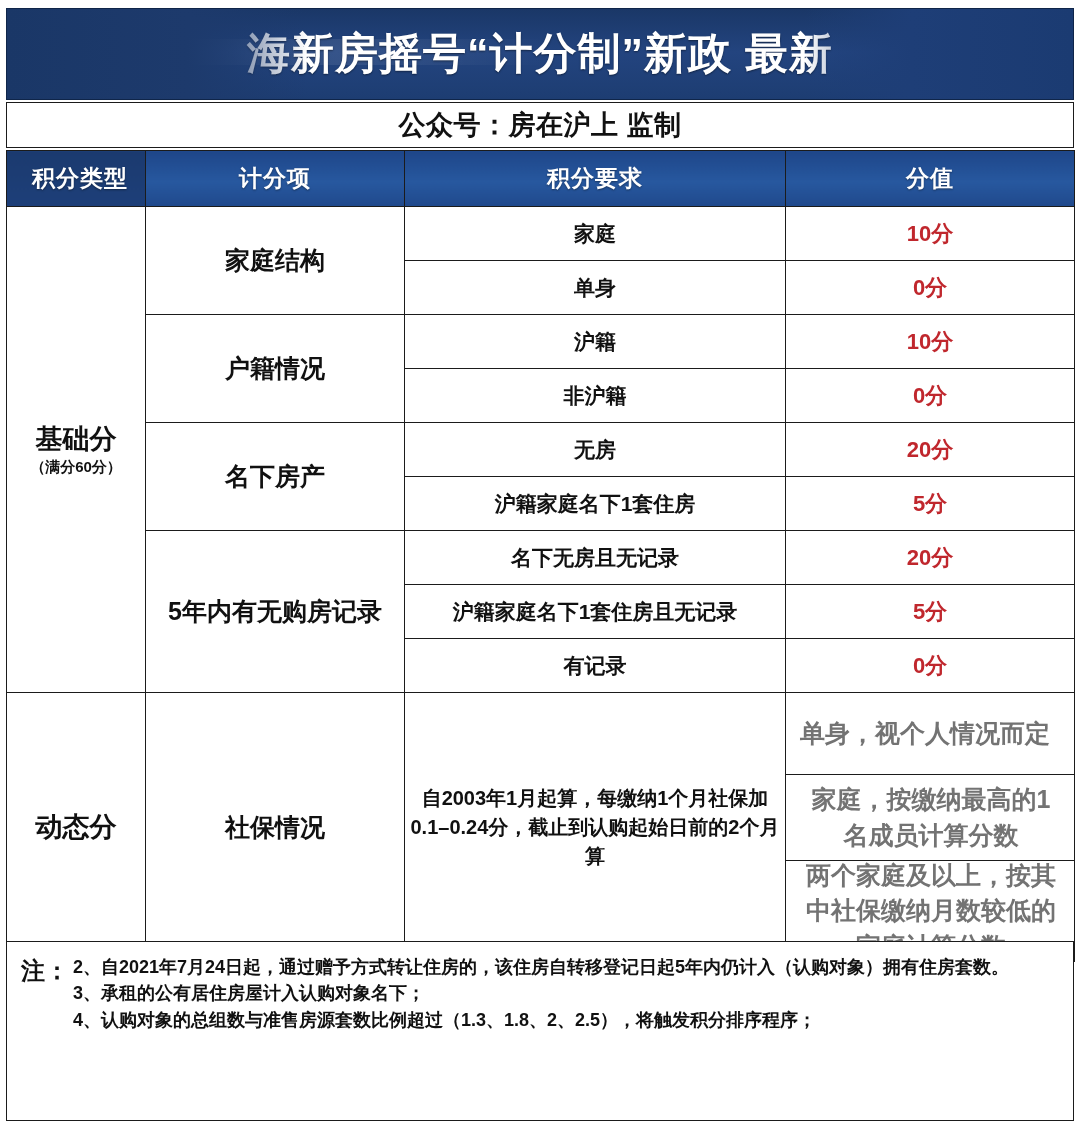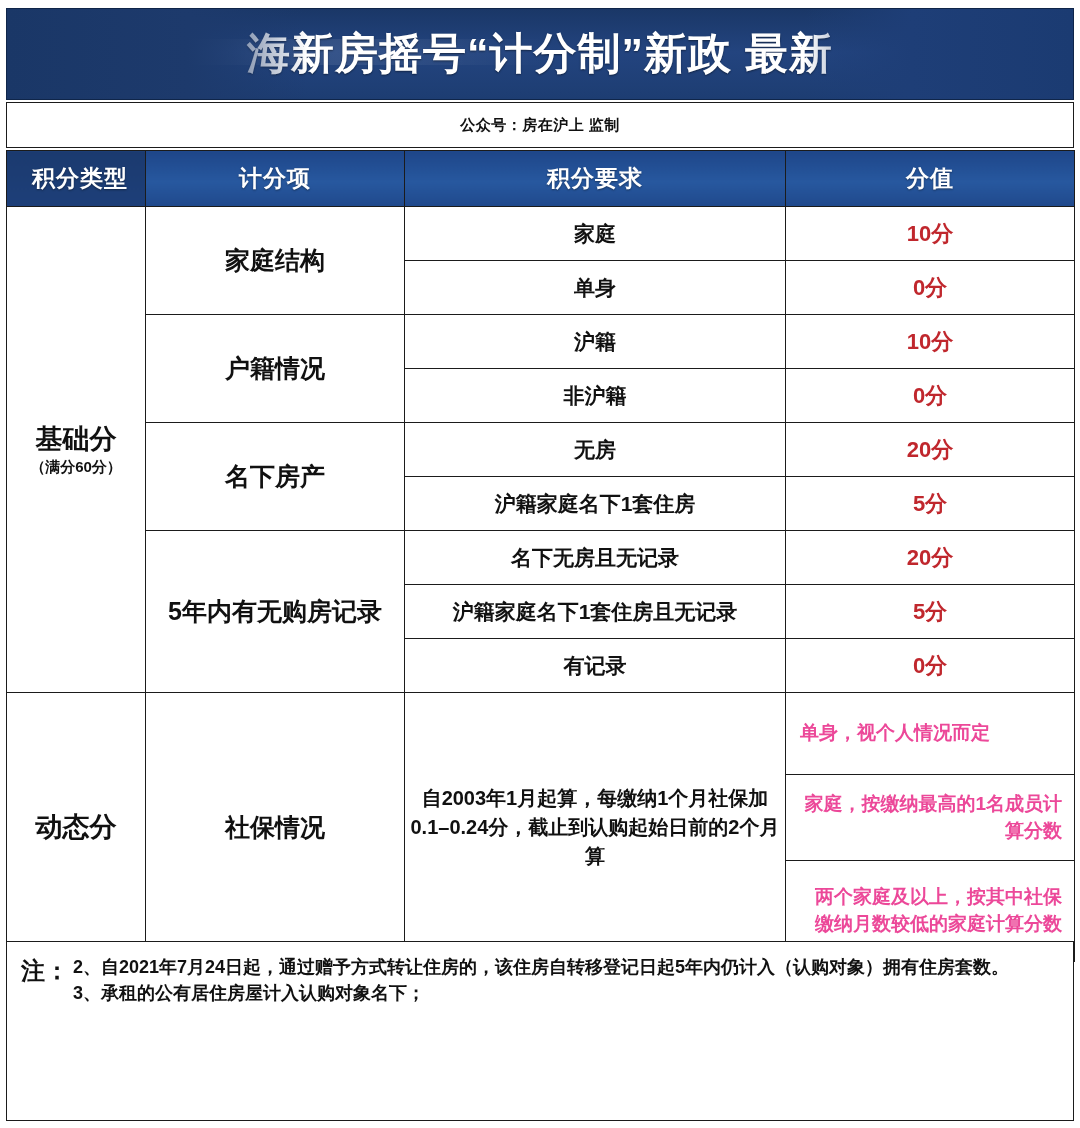--- a/index.html
+++ b/index.html
@@ -81,21 +81,21 @@
     width: 1068px;
     height: 46px;
     box-sizing: border-box;
     background: #ffffff;
     border: 1px solid #1b1b1b;
     display: flex;
     align-items: center;
     justify-content: center;
   }
   .subtitle-text {
-    font-size: 15px;
+    font-size: 27px;
     font-weight: bold;
     color: #111111;
     letter-spacing: 0.5px;
   }
 
   
   .score-table {
     position: absolute;
     left: 6px;
     top: 150px;
@@ -169,24 +169,24 @@
     font-weight: bold;
     color: #111111;
     line-height: 1.45;
     padding: 0 18px;
   }
   .score-stack {
     padding: 0 !important;
   }
   .score-stack .sbox {
     box-sizing: border-box;
-    text-align: right;
-    font-size: 19px;
-    font-weight: bold;
-    color: #ec4899;
+    text-align: center;
+    font-size: 25px;
+    font-weight: bold;
+    color: #737373;
     line-height: 1.42;
     padding: 10px 12px 10px 14px;
     border-bottom: 1px solid #1b1b1b;
     display: flex;
     align-items: center;
   }
   .score-stack .sbox:last-child { border-bottom: none; }
   .sbox-1 { height: 82px; }
   .sbox-2 { height: 86px; }
   .sbox-3 { height: 100px; }
@@ -319,17 +319,18 @@
 
     </tbody>
   </table>
 
   <div class="notes">
     <div class="note-row">
       <div class="note-label">注：</div>
       <div class="note-list">
         <div class="note-item">2、自2021年7月24日起，通过赠予方式转让住房的，该住房自转移登记日起5年内仍计入（认购对象）拥有住房套数。</div>
         <div class="note-item">3、承租的公有居住房屋计入认购对象名下；</div>
+        <div class="note-item">4、认购对象的总组数与准售房源套数比例超过（1.3、1.8、2、2.5），将触发积分排序程序；</div>
       </div>
     </div>
   </div>
 
 </div>
 
 </body></html>

